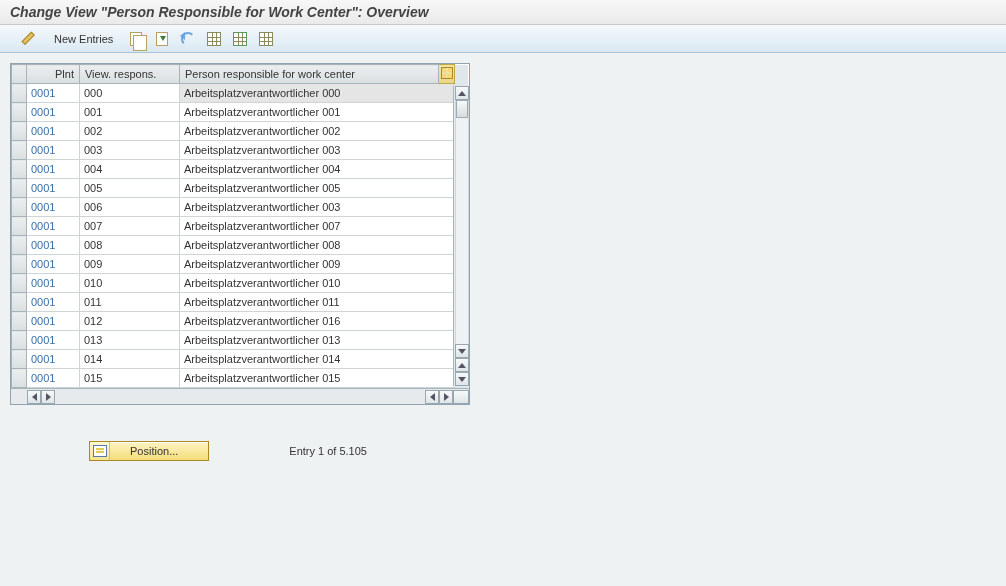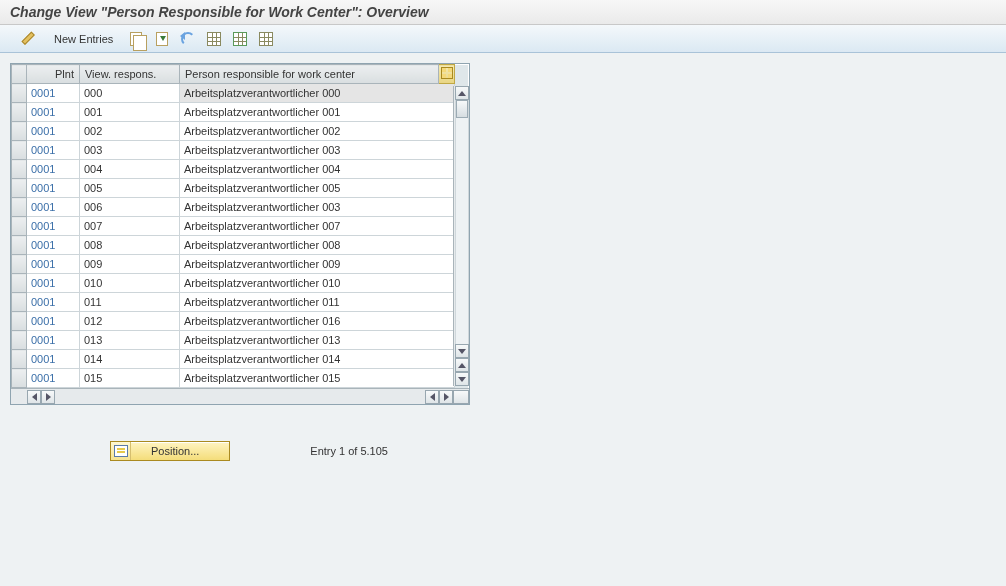--- a/index.html
+++ b/index.html
@@ -180,21 +180,21 @@
   .hscroll {
     height:16px;background:#e6eaec;
     border-top:1px solid #a9b4ba;
     display:flex;align-items:center;
     padding-left:16px; 
   }
   .hscroll .spacer{flex:1;}
   
   .footer-row {
     margin-top: 36px;
-    margin-left: 100px;
+    margin-left: 79px;
     display:flex;align-items:center;gap:80px;
   }
   .pos-btn{
     display:flex;align-items:center;
     border:1px solid #aa8a20;
     background:linear-gradient(#fff4c2,#f4dd7a);
     height:20px;
     box-shadow:0 1px 0 #fff inset;
     cursor:pointer;
   }

